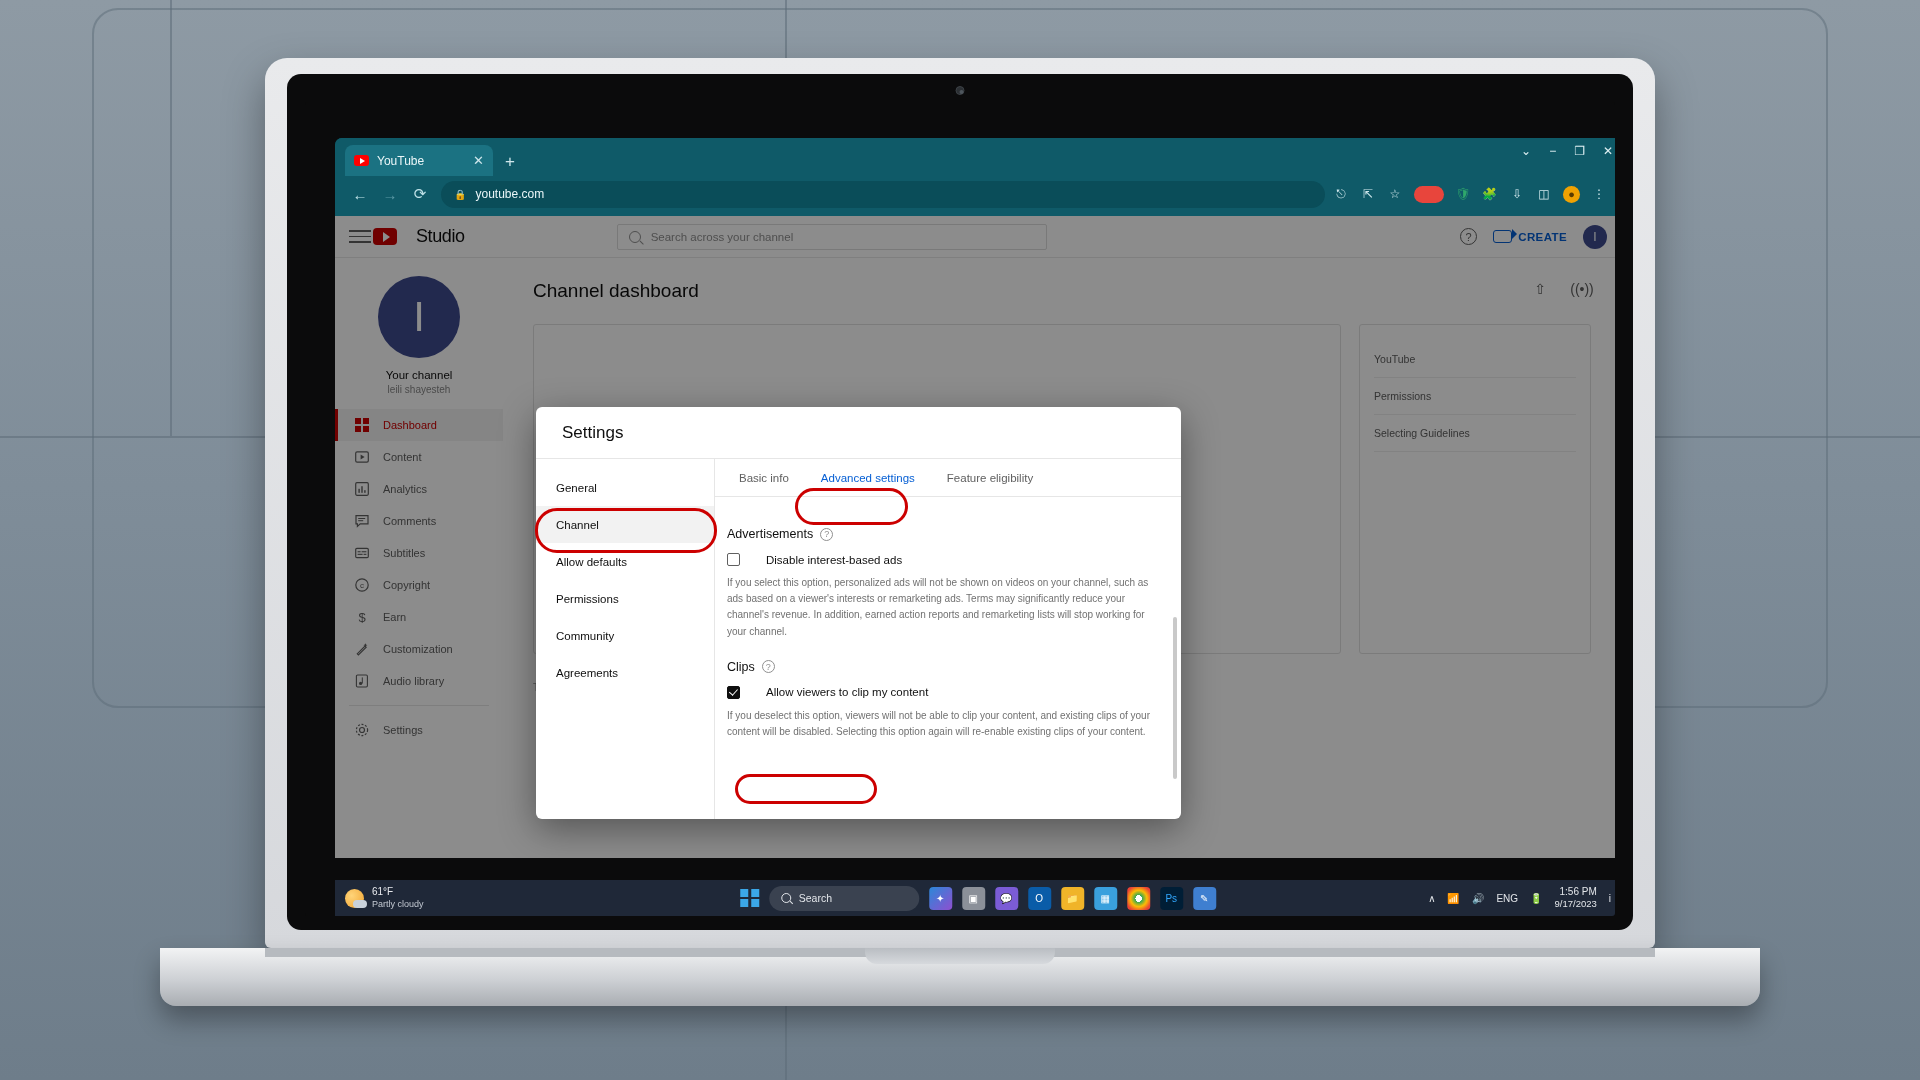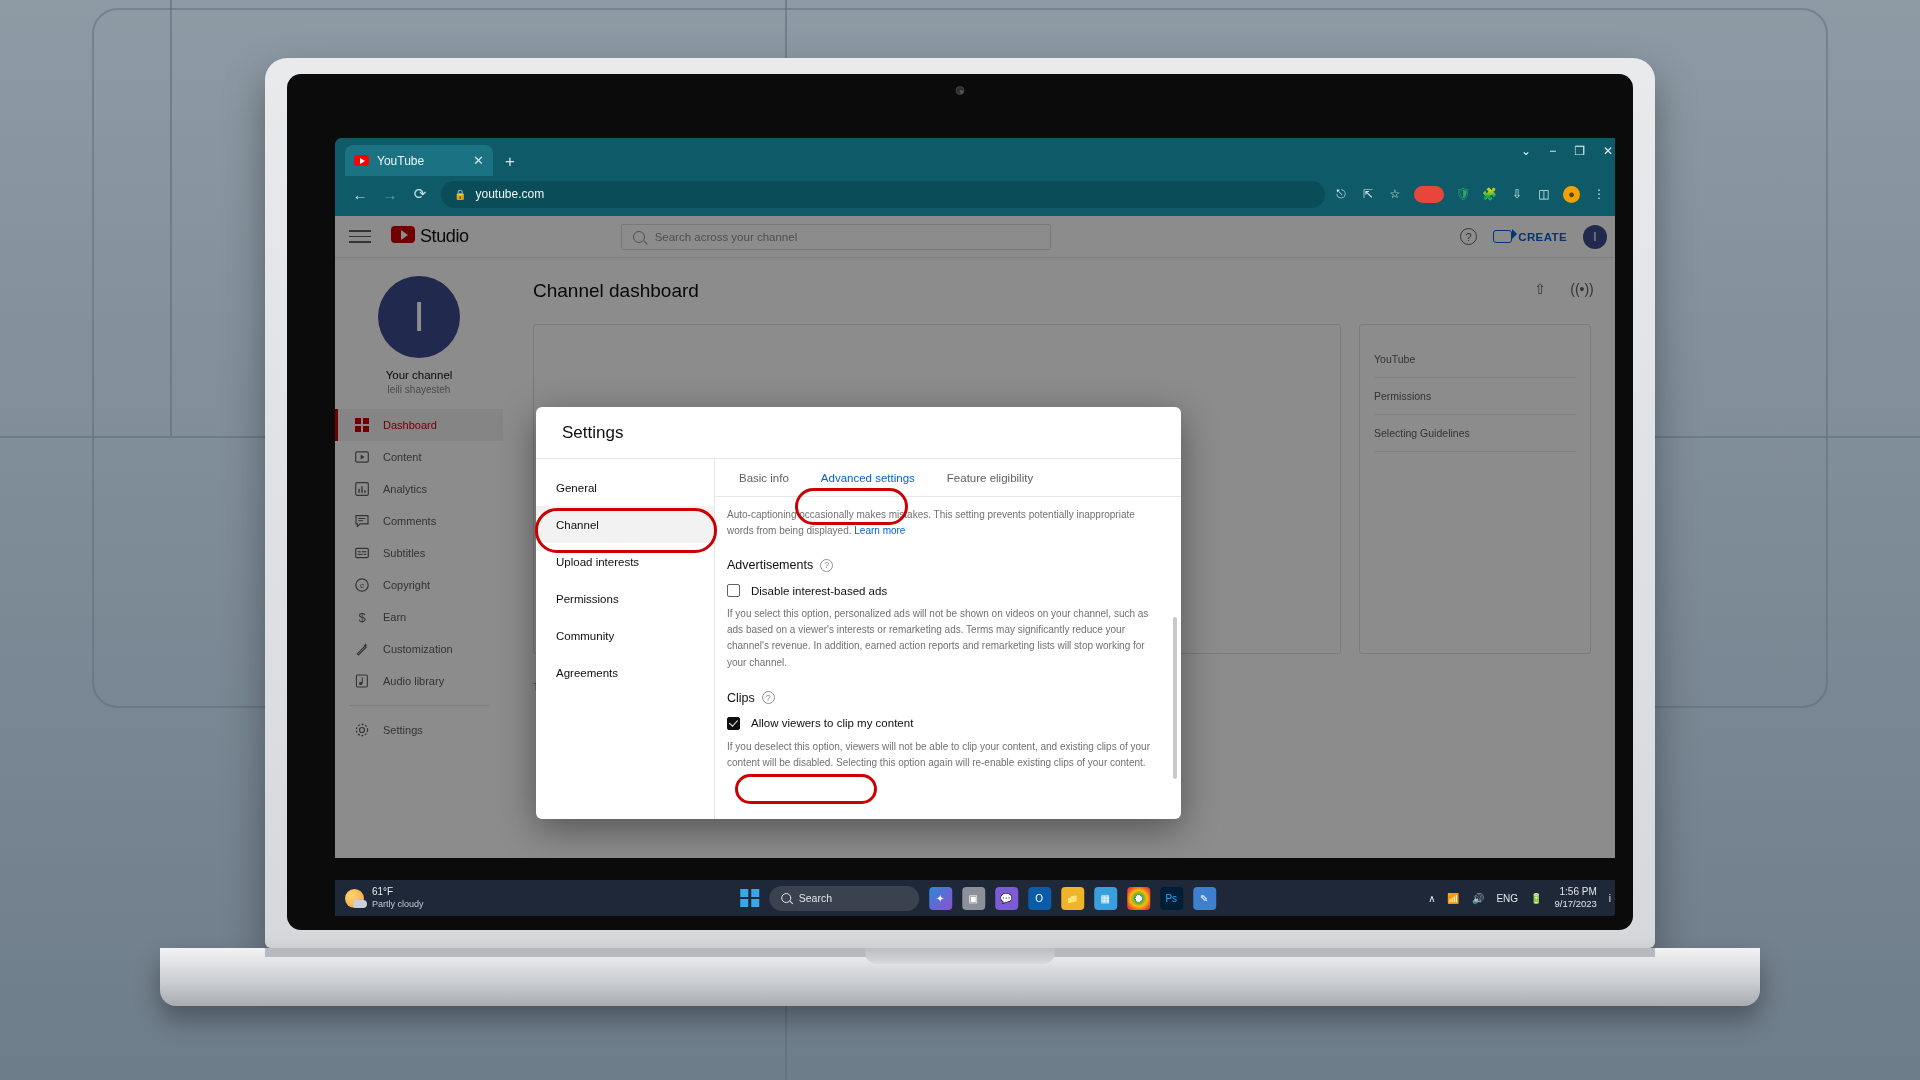--- a/index.html
+++ b/index.html
@@ -170,21 +170,21 @@
   #page { flex: 1; background: #fff; position: relative; overflow: hidden; }
 
   .yt-header {
     height: 42px; background: #fff;
     display: flex; align-items: center; padding: 0 14px;
     border-bottom: 1px solid #e8e8e8;
     position: relative; z-index: 2;
   }
   .hamburger { width: 22px; display: flex; flex-direction: column; gap: 3.5px; cursor: pointer; }
   .hamburger b { display:block; height: 1.8px; background: #606060; }
-  .studio-logo { display: flex; align-items: flex-start; gap: 5px; margin-left: 20px; }
+  .studio-logo { display: flex; align-items: center; gap: 19px; margin-left: 2px; }
   .yt-mark {
     width: 24px; height: 17px; background: #cc0000; border-radius: 4px;
     display: flex; align-items: center; justify-content: center;
   }
   .yt-mark i {
     width:0;height:0;border-left:7px solid #fff;
     border-top:5px solid transparent;border-bottom:5px solid transparent;
     display:block; margin-left:2px;
   }
   .studio-word { font-size: 18px; color: #0f0f0f; letter-spacing: -.4px; font-weight: 500; }
@@ -312,21 +312,21 @@
   .sect-note a { color: #065fd4; text-decoration: none; }
   .sect-h {
     font-size: 12.5px; color: #0f0f0f; font-weight: 500;
     margin-top: 20px; display: flex; align-items: center; gap: 7px;
   }
   .q-ico {
     width: 13px; height: 13px; border: 1px solid #909090; border-radius: 50%;
     font-size: 9px; color: #909090; display:flex; align-items:center;
     justify-content:center; font-weight: normal; cursor: pointer;
   }
-  .cb-row { display: flex; align-items: center; gap: 11px; margin-top: 12px; }
+  .cb-row { display: flex; align-items: center; gap: 26px; margin-top: 12px; }
   .cb {
     width: 13px; height: 13px; border: 1.7px solid #606060; border-radius: 2px;
     flex: none; cursor: pointer; background: #fff;
   }
   .cb.checked {
     background: #0f0f0f; border-color: #0f0f0f; position: relative;
   }
   .cb.checked::after {
     content:""; position: absolute; left: 3.2px; top: .6px;
     width: 3.5px; height: 7px; border: solid #fff;
@@ -626,21 +626,21 @@
               <div class="modal-body">
 
                 <div class="modal-nav">
                   <div class="mnav-item">
                     <span>General</span>
                   </div>
                   <div class="mnav-item selected">
                     <span>Channel</span>
                   </div>
                   <div class="mnav-item">
-                    <span>Upload interests</span>
+                    <span>Allow defaults</span>
                   </div>
                   <div class="mnav-item">
                     <span>Permissions</span>
                   </div>
                   <div class="mnav-item">
                     <span>Community</span>
                   </div>
                   <div class="mnav-item">
                     <span>Agreements</span>
                   </div>
@@ -653,24 +653,20 @@
                     </div>
                     <div class="tab-btn active">
                       <span>Advanced settings</span>
                     </div>
                     <div class="tab-btn">
                       <span>Feature eligibility</span>
                     </div>
                   </div>
 
                   <div class="modal-scroll">
-                    <div class="sect-note">
-                      <span>Auto-captioning occasionally makes mistakes. This setting prevents potentially inappropriate words from being displayed.</span>
-                      <a>Learn more</a>
-                    </div>
 
                     <div class="sect-h">
                       <span>Advertisements</span>
                       <span class="q-ico">?</span>
                     </div>
                     <div class="cb-row">
                       <span class="cb"></span>
                       <span class="cb-label">Disable interest-based ads</span>
                     </div>
                     <div class="para">If you select this option, personalized ads will not be shown on videos on your channel, such as ads based on a viewer's interests or remarketing ads. Terms may significantly reduce your channel's revenue. In addition, earned action reports and remarketing lists will stop working for your channel.</div>

